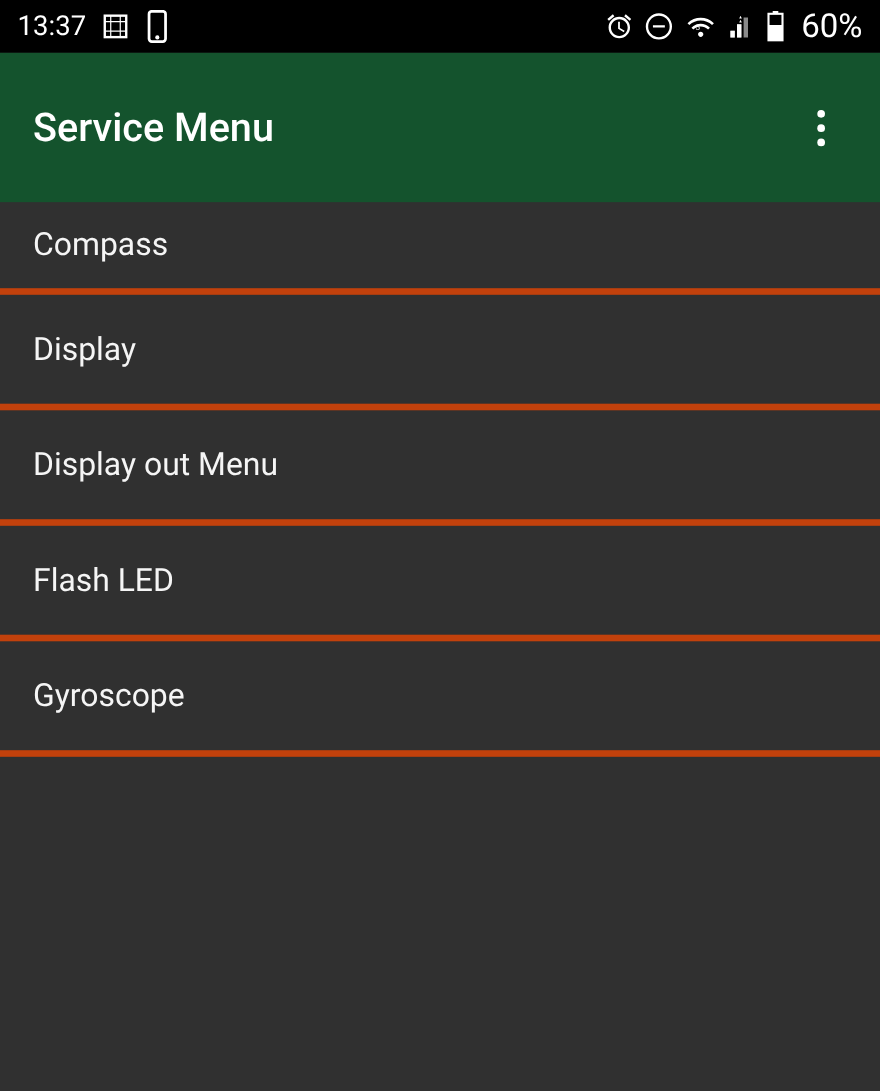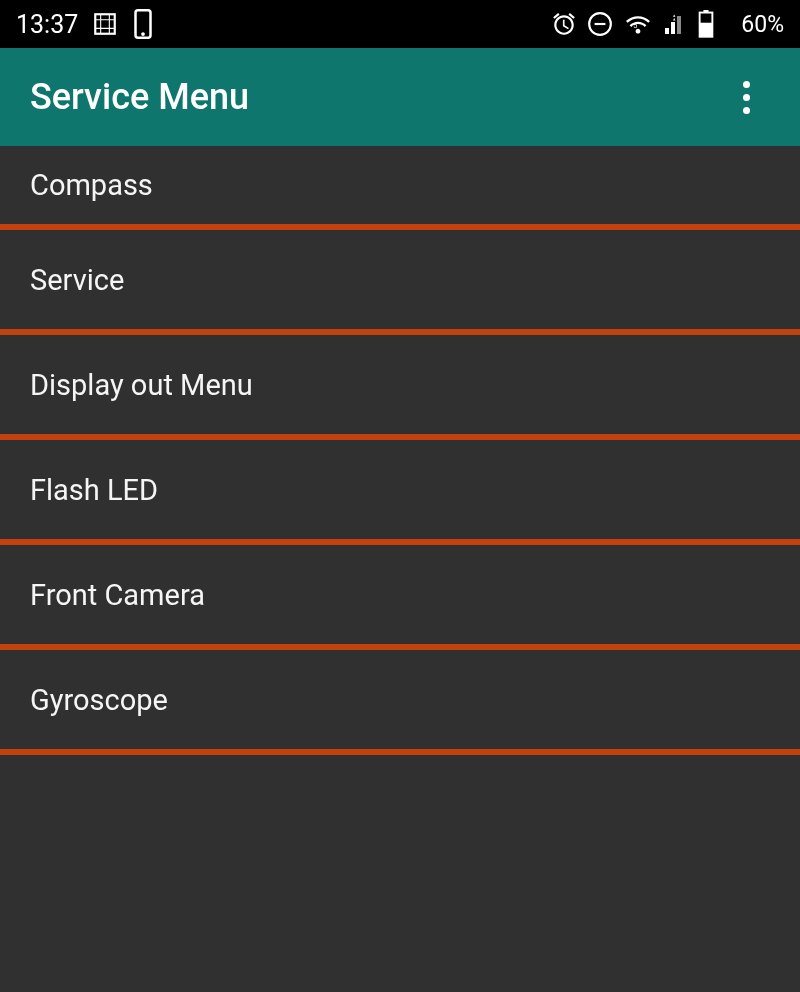--- a/index.html
+++ b/index.html
@@ -37,27 +37,27 @@
     .status-time {
       font-size: 25px;
       font-weight: 400;
     }
     .status-icon {
       display: inline-flex;
       align-items: center;
       justify-content: center;
     }
     .battery-text {
-      font-size: 23px;
+      font-size: 30px;
       font-weight: 400;
-      margin-left: 16px;
+      margin-left: 4px;
     }
     .app-bar {
-      height: 98px;
-      background: #0f766e;
+      height: 136px;
+      background: #14532d;
       display: flex;
       align-items: center;
       justify-content: space-between;
       padding: 0 30px;
     }
     .app-title {
       font-size: 36px;
       font-weight: 500;
       color: #ffffff;
     }
@@ -162,27 +162,24 @@
       <span></span>
     </div>
   </div>
 </div>
 
 <div class="list">
   <div class="list-item">
     <span>Compass</span>
   </div>
   <div class="list-item">
-    <span>Service</span>
+    <span>Display</span>
   </div>
   <div class="list-item">
     <span>Display out Menu</span>
   </div>
   <div class="list-item">
     <span>Flash LED</span>
   </div>
   <div class="list-item">
-    <span>Front Camera</span>
-  </div>
-  <div class="list-item">
     <span>Gyroscope</span>
   </div>
 </div>
 
 </body></html>

